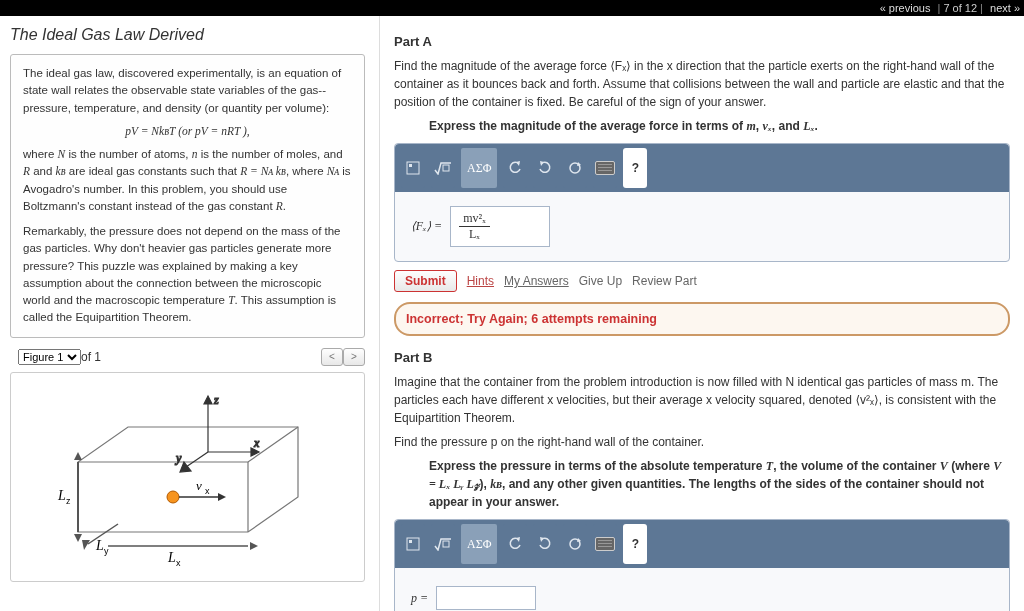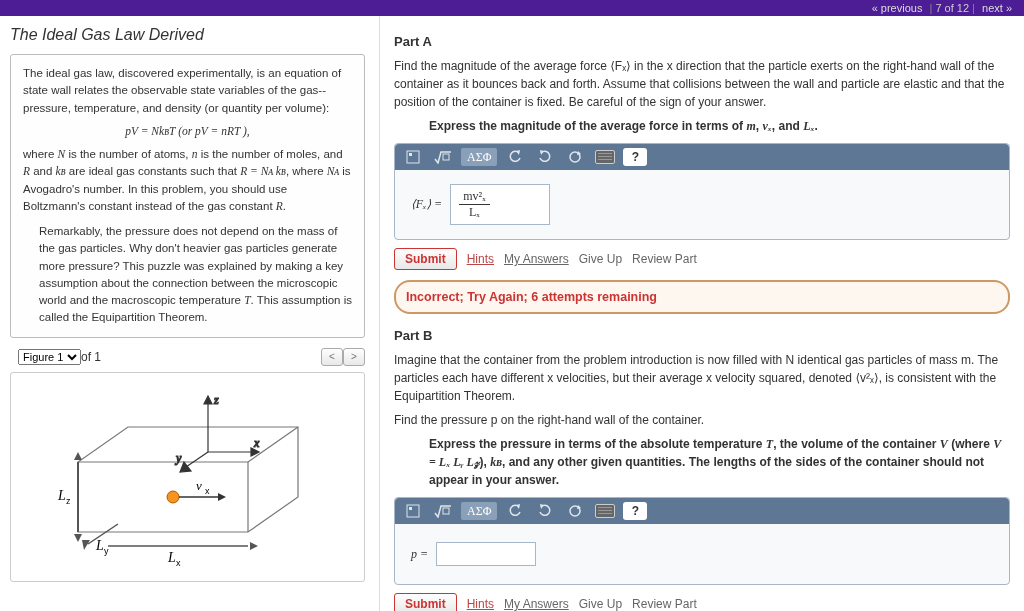--- a/index.html
+++ b/index.html
@@ -1,36 +1,36 @@
 <!DOCTYPE html>
 <html><head>
 <meta charset="utf-8">
 <style>
 * { box-sizing: border-box; margin: 0; padding: 0; }
 body { font-family: Arial, Helvetica, sans-serif; font-size: 12px; color: #333; background: #fff; width: 1024px; }
-.topnav { background: #4c1d95; color: #ccc; text-align: right; padding: 2px 8px; font-size: 11px; }
+.topnav { background: #000000; color: #ccc; text-align: right; padding: 2px 0; font-size: 11px; }
 .topnav a { color: #ddd; text-decoration: none; margin: 0 4px; cursor: pointer; }
 .topnav .sep { color: #888; }
 .main { display: flex; }
 .left { width: 380px; padding: 10px 14px 10px 10px; border-right: 1px solid #ddd; }
 .right { flex: 1; padding: 10px 14px; }
 h2 { font-size: 16px; font-weight: normal; margin-bottom: 10px; color: #333; font-style: italic; }
 .box { border: 1px solid #bbb; border-radius: 3px; padding: 10px 12px; margin-bottom: 10px; background: #fefefe; font-size: 11.5px; line-height: 1.5; }
 .eq { text-align: center; margin: 6px 0; font-style: italic; font-family: 'Times New Roman', serif; }
 .var { font-style: italic; font-family: 'Times New Roman', serif; }
 .figpager { display: flex; align-items: center; margin: 6px 0; padding-left: 8px; }
 .figpager select { font-size: 11px; }
 .pager-btn { width: 22px; height: 18px; border: 1px solid #aaa; background: linear-gradient(#fefefe, #e8e8e8); border-radius: 3px; cursor: pointer; font-size: 10px; color: #777; }
 .figurebox { border: 1px solid #ccc; border-radius: 3px; padding: 6px; display: flex; align-items: center; justify-content: center; height: 210px; background: #fff; }
 .part-title { font-size: 13px; font-weight: bold; margin: 8px 0 8px 0; }
 .prompt { font-size: 12px; line-height: 1.5; margin-bottom: 6px; }
 .bold { font-weight: bold; margin-left: 35px; }
 .input-area { border: 1px solid #a8b6c9; border-radius: 4px; margin: 8px 0; background: #f8f9fb; }
 .toolbar { background: #5d7795; padding: 4px 6px; display: flex; align-items: center; gap: 6px; border-top-left-radius: 4px; border-top-right-radius: 4px; }
-.tbtn { background: #5d7795; border: none; color: #dfe6ee; font-size: 12px; min-width: 24px; height: 18px; cursor: pointer; display: inline-flex; align-items: center; justify-content: center; border-radius: 2px; }
+.tbtn { background: #5d7795; border: none; color: #dfe6ee; font-size: 12px; min-width: 24px; height: 40px; cursor: pointer; display: inline-flex; align-items: center; justify-content: center; border-radius: 2px; }
 .tbtn.greek { background: #8aa0b8; color: #fff; font-family: 'Times New Roman', serif; padding: 0 6px; }
 .tbtn.help { background: #fff; color: #333; font-weight: bold; border-radius: 3px; }
 .tbtn svg { display: block; }
 .answer-row { padding: 14px 16px; display: flex; align-items: center; gap: 8px; min-height: 60px; }
 .answer-row .lhs { font-family: 'Times New Roman', serif; font-style: italic; }
 .answer-field { border: 1px solid #a8b6c9; padding: 4px 8px; min-width: 100px; min-height: 24px; background: #fff; font-family: 'Times New Roman', serif; }
 .frac { display: inline-block; text-align: center; vertical-align: middle; }
 .frac .num { display: block; border-bottom: 1px solid #333; padding: 0 4px; }
 .frac .den { display: block; padding: 0 4px; }
 .action-row { margin: 6px 0 10px 0; display: flex; align-items: center; gap: 10px; font-size: 12px; }
@@ -55,21 +55,21 @@
 <div class="main">
   <div class="left">
     <h2>The Ideal Gas Law Derived</h2>
 
     <div class="box">
       <p>The ideal gas law, discovered experimentally, is an equation of state wall relates the observable state variables of the gas--pressure, temperature, and density (or quantity per volume):</p>
       <p class="eq">pV = NkʙT (or pV = nRT ),</p>
       <p>
         <span>where </span><span class="var">N</span><span> is the number of atoms, </span><span class="var">n</span><span> is the number of moles, and </span><span class="var">R</span><span> and </span><span class="var">kʙ</span><span> are ideal gas constants such that </span><span class="var">R = Nᴀ kʙ</span><span>, where </span><span class="var">Nᴀ</span><span> is Avogadro's number. In this problem, you should use Boltzmann's constant instead of the gas constant </span><span class="var">R</span>.
       </p>
-      <p style="margin-top:8px;margin-left:16px;">
+      <p style="margin-top:8px;">
         <span>Remarkably, the pressure does not depend on the mass of the gas particles. Why don't heavier gas particles generate more pressure? This puzzle was explained by making a key assumption about the connection between the microscopic world and the macroscopic temperature </span><span class="var">T</span><span>. This assumption is called the Equipartition Theorem.</span>
       </p>
     </div>
 
     <div class="figpager">
       <select>
         <option>Figure 1</option>
       </select>
       <span>of 1</span>
       <span style="flex:1"></span>

